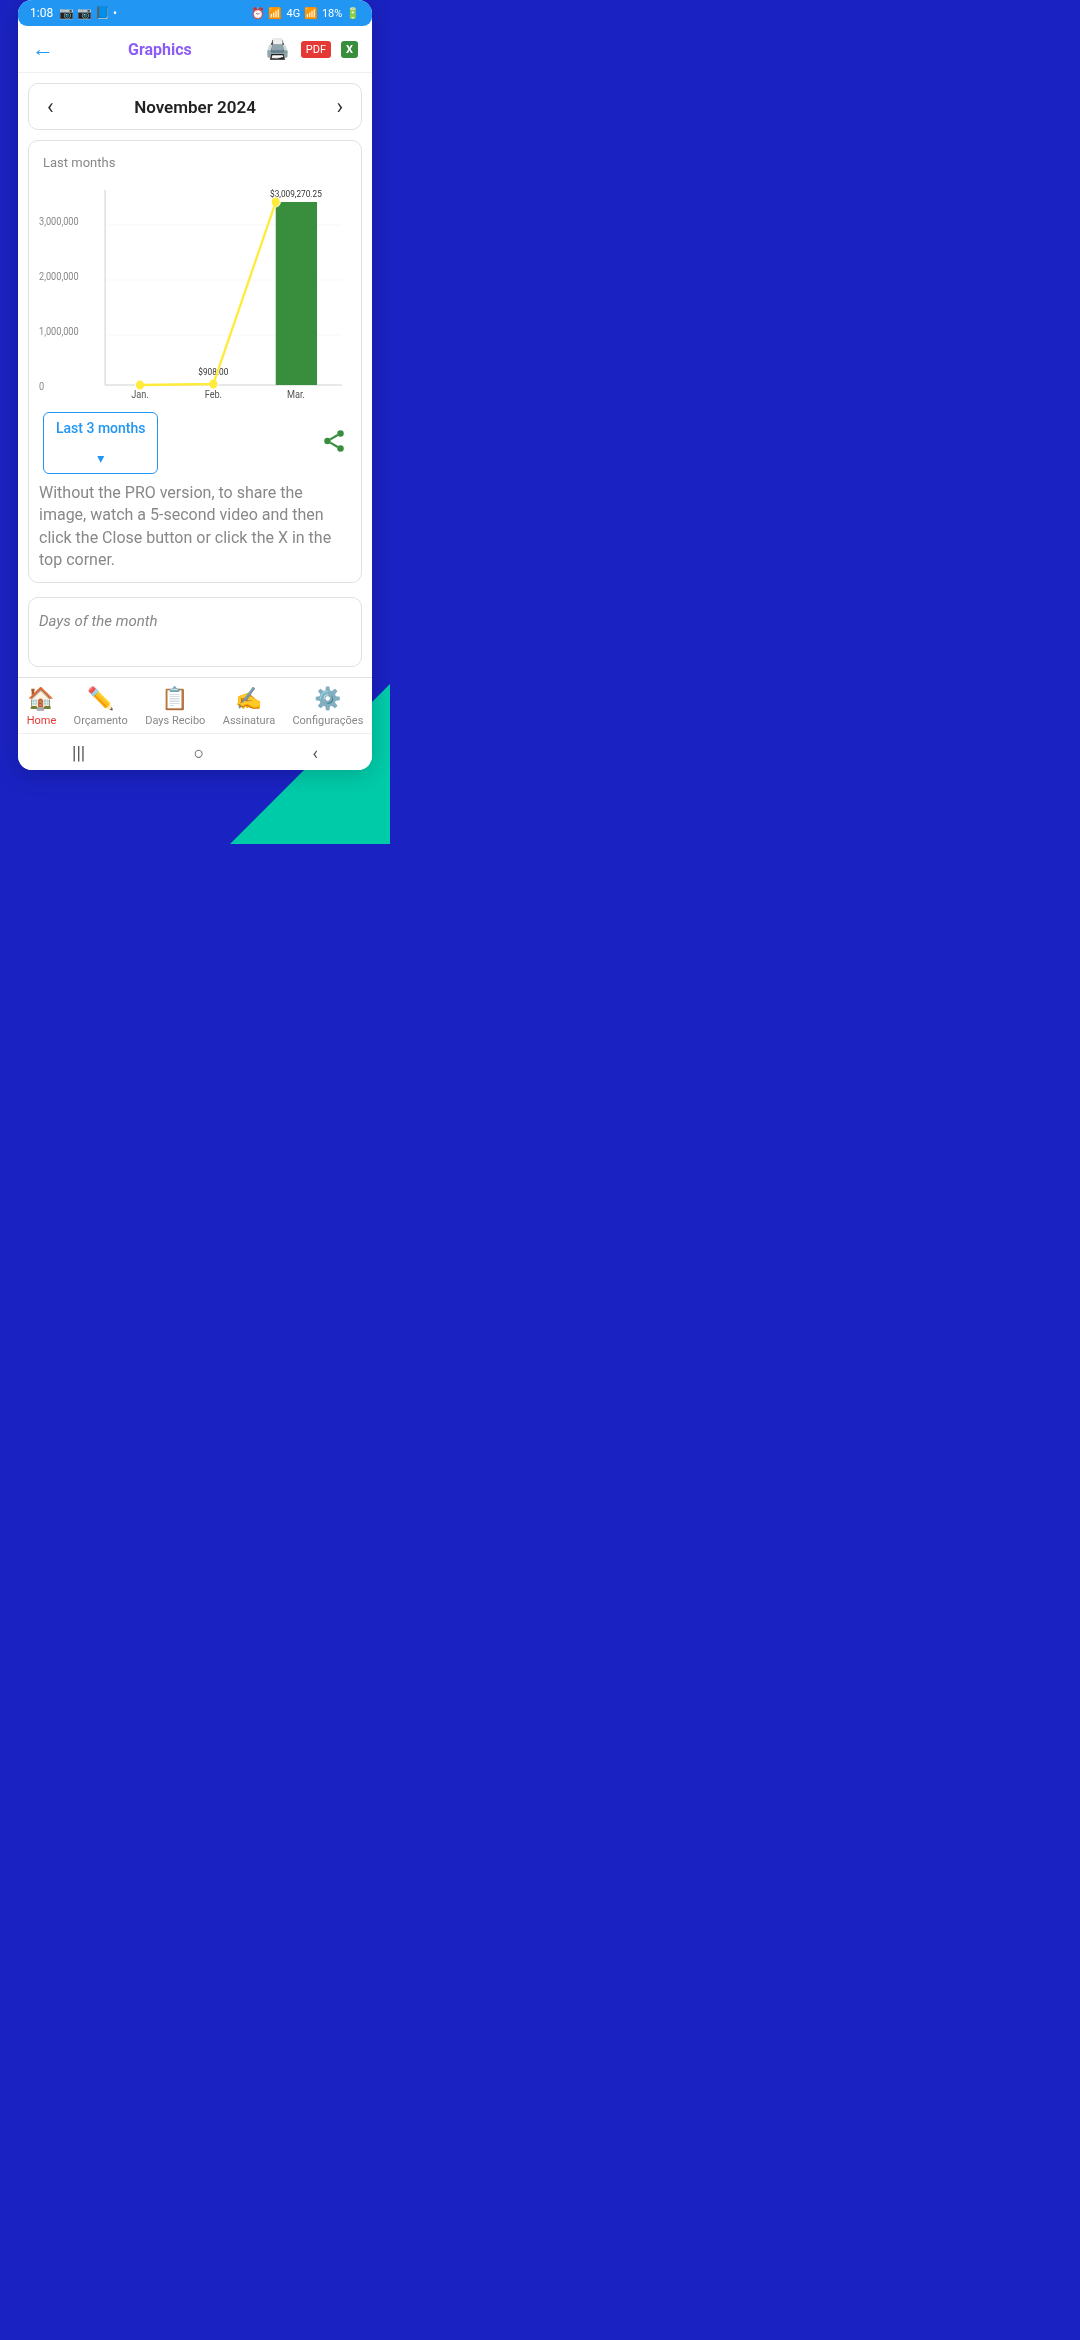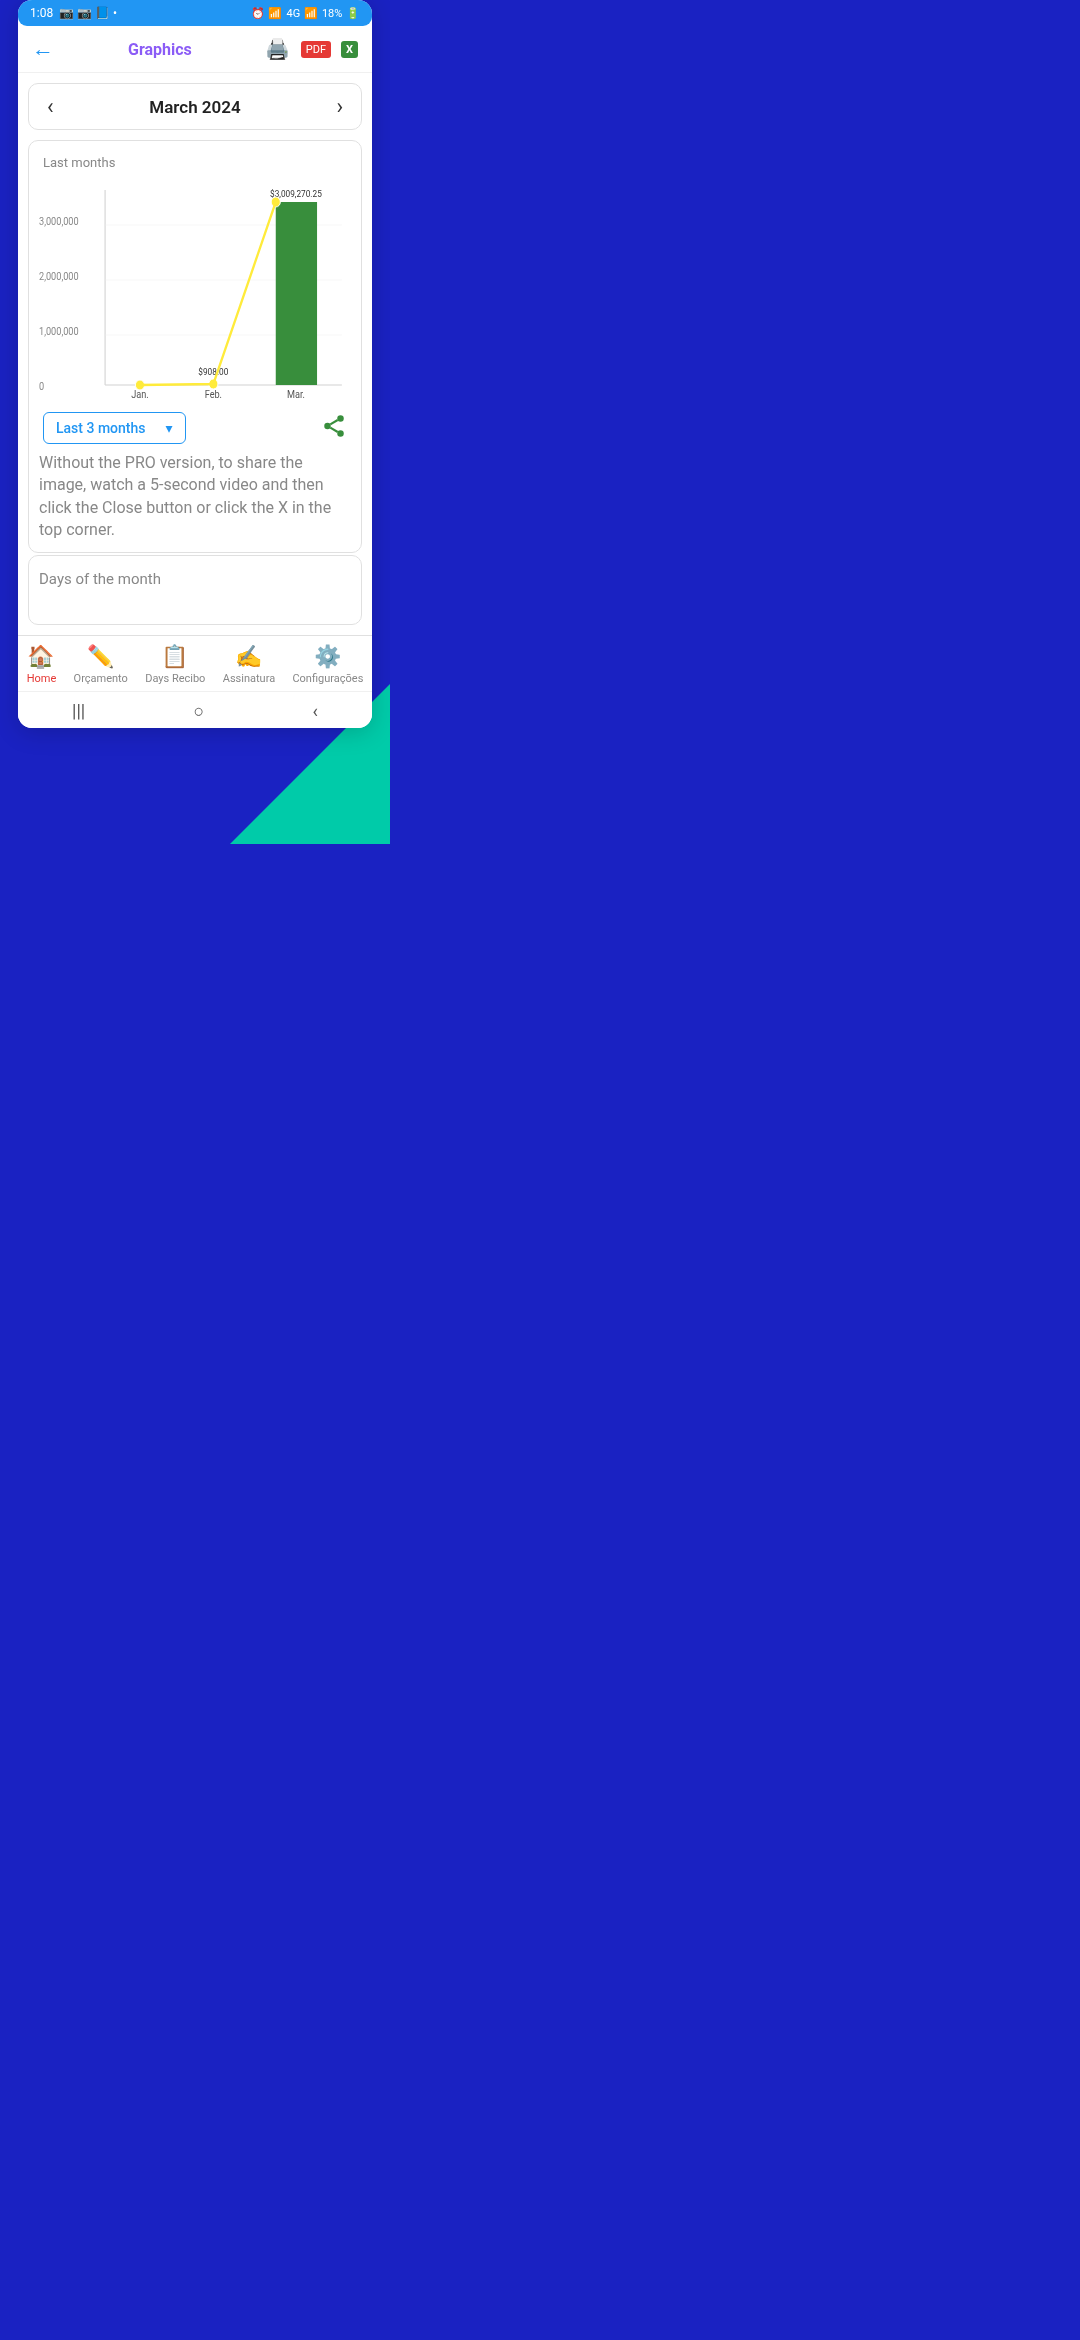--- a/index.html
+++ b/index.html
@@ -135,43 +135,45 @@
     }
     .period-select {
       border: 1.5px solid #2196f3;
       border-radius: 6px;
       padding: 7px 12px;
       color: #2196f3;
       font-size: 14px;
       font-weight: 500;
       display: flex;
       align-items: center;
-      gap: 20px;
+      gap: 14px;
       cursor: pointer;
       background: #fff;
+      flex-direction: column;
     }
     .share-icon {
       color: #388e3c;
       font-size: 22px;
       cursor: pointer;
     }
     .pro-notice {
       font-size: 16px;
       color: #888;
       margin-top: 8px;
       line-height: 1.4;
     }
     
     .days-card {
-      margin: 2px 10px 0 10px;
+      margin: 14px 10px 0 10px;
       background: #fff;
       border: 1px solid #e0e0e0;
       border-radius: 10px;
       padding: 14px 10px 30px 10px;
       min-height: 70px;
+      font-style: italic;
     }
     .days-title {
       font-size: 15px;
       color: #888;
     }
     
     .bottom-nav {
       background: #fff;
       border-top: 1px solid #e0e0e0;
       display: flex;
@@ -236,21 +238,21 @@
       <span class="app-header-title">Graphics</span>
       <div class="app-header-icons">
         <span class="icon-print">🖨️</span>
         <span style="background:#e53935;color:#fff;font-size:11px;font-weight:400;padding:2px 5px;border-radius:3px;">PDF</span>
         <span style="background:#388e3c;color:#fff;font-size:11px;font-weight:700;padding:2px 5px;border-radius:3px;">X</span>
       </div>
     </div>
 
     <div class="month-nav">
       <span class="month-nav-arrow">‹</span>
-      <span class="month-nav-label">March 2024</span>
+      <span class="month-nav-label">November 2024</span>
       <span class="month-nav-arrow">›</span>
     </div>
 
     <div class="chart-card">
       <div class="chart-title">Last months</div>
 
       <div class="chart-area">
         <svg class="bar-chart" viewBox="0 0 340 220" preserveAspectRatio="none">
 
           <text x="0" y="210" font-size="10" fill="#888" text-anchor="start">0</text>

